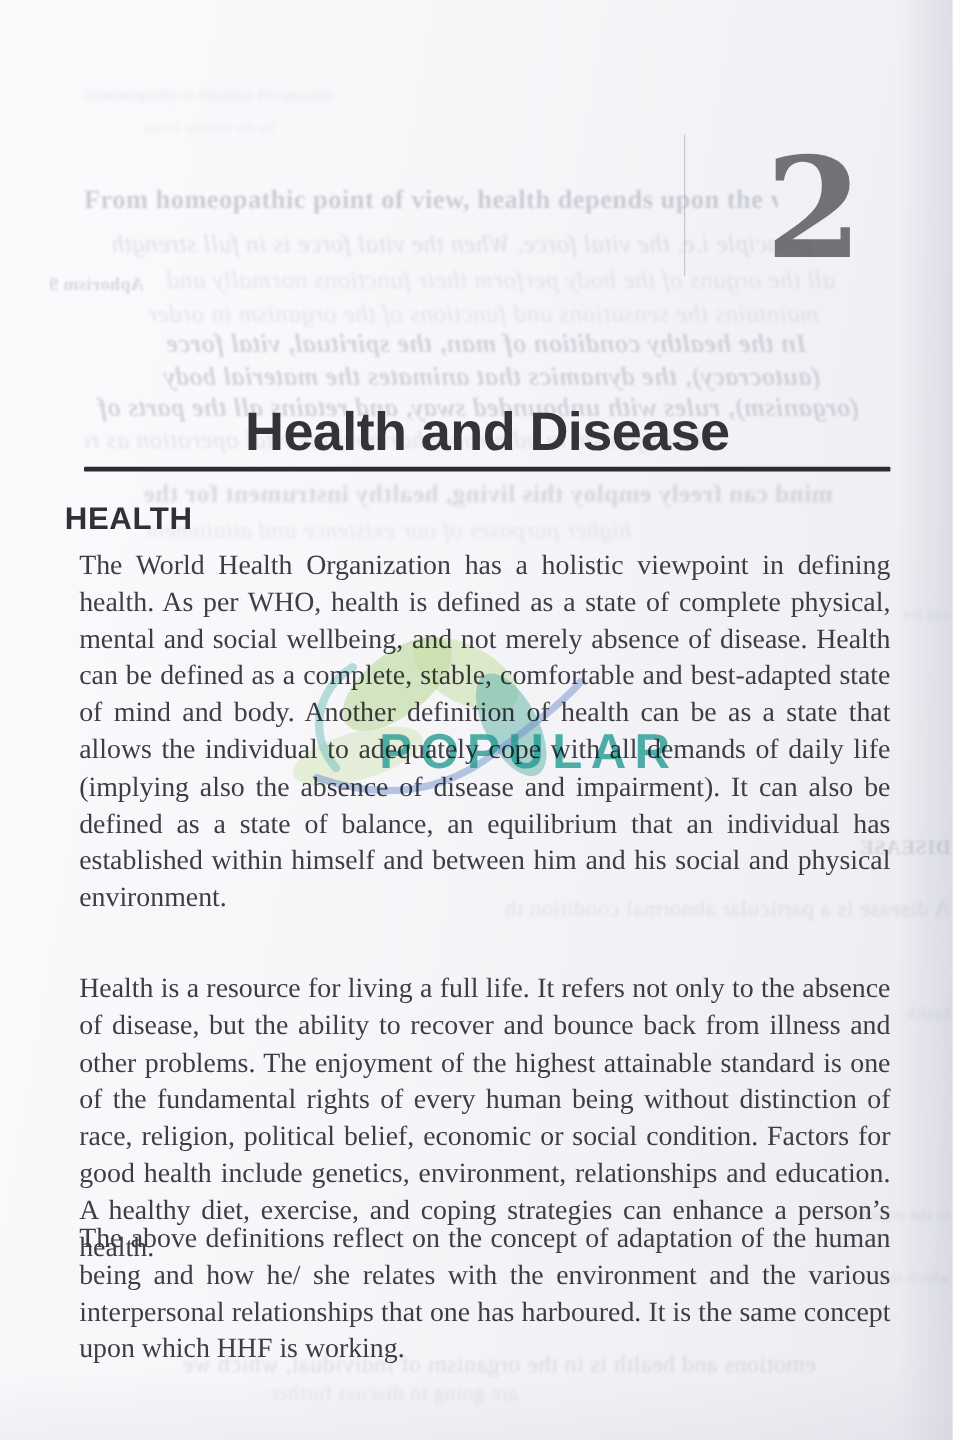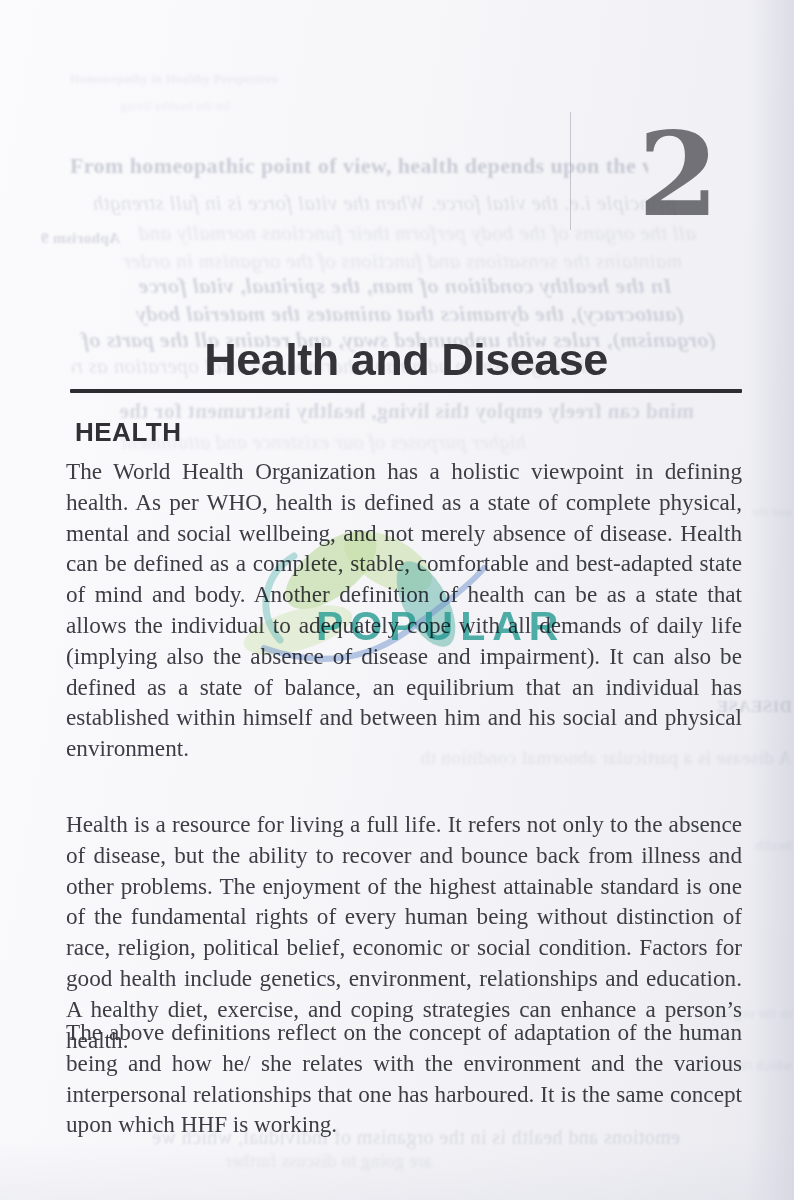--- a/index.html
+++ b/index.html
@@ -34,21 +34,21 @@
     position:absolute;left:70px;top:334px;width:672px;
     text-align:center;font-family:"Liberation Sans",sans-serif;
     font-weight:bold;font-size:45px;letter-spacing:-.5px;color:#333338;
     filter:blur(.2px);
   }
   .title-rule{
     position:absolute;left:70px;top:389px;width:672px;height:4px;
     background:#2c2c31;border-radius:1px;
   }
   .section-heading{
-    position:absolute;left:75px;top:417px;
+    position:absolute;left:54px;top:417px;
     font-family:"Liberation Sans",sans-serif;font-weight:bold;
     font-size:26px;letter-spacing:.5px;color:#303035;
   }
   .body-par{
     position:absolute;left:66px;width:676px;margin:0;
     font-size:23.2px;line-height:30.8px;color:#3d3d45;
     text-align:justify;filter:blur(.15px);
   }
   .par-1{top:456px;}
   .par-2{top:809px;}

